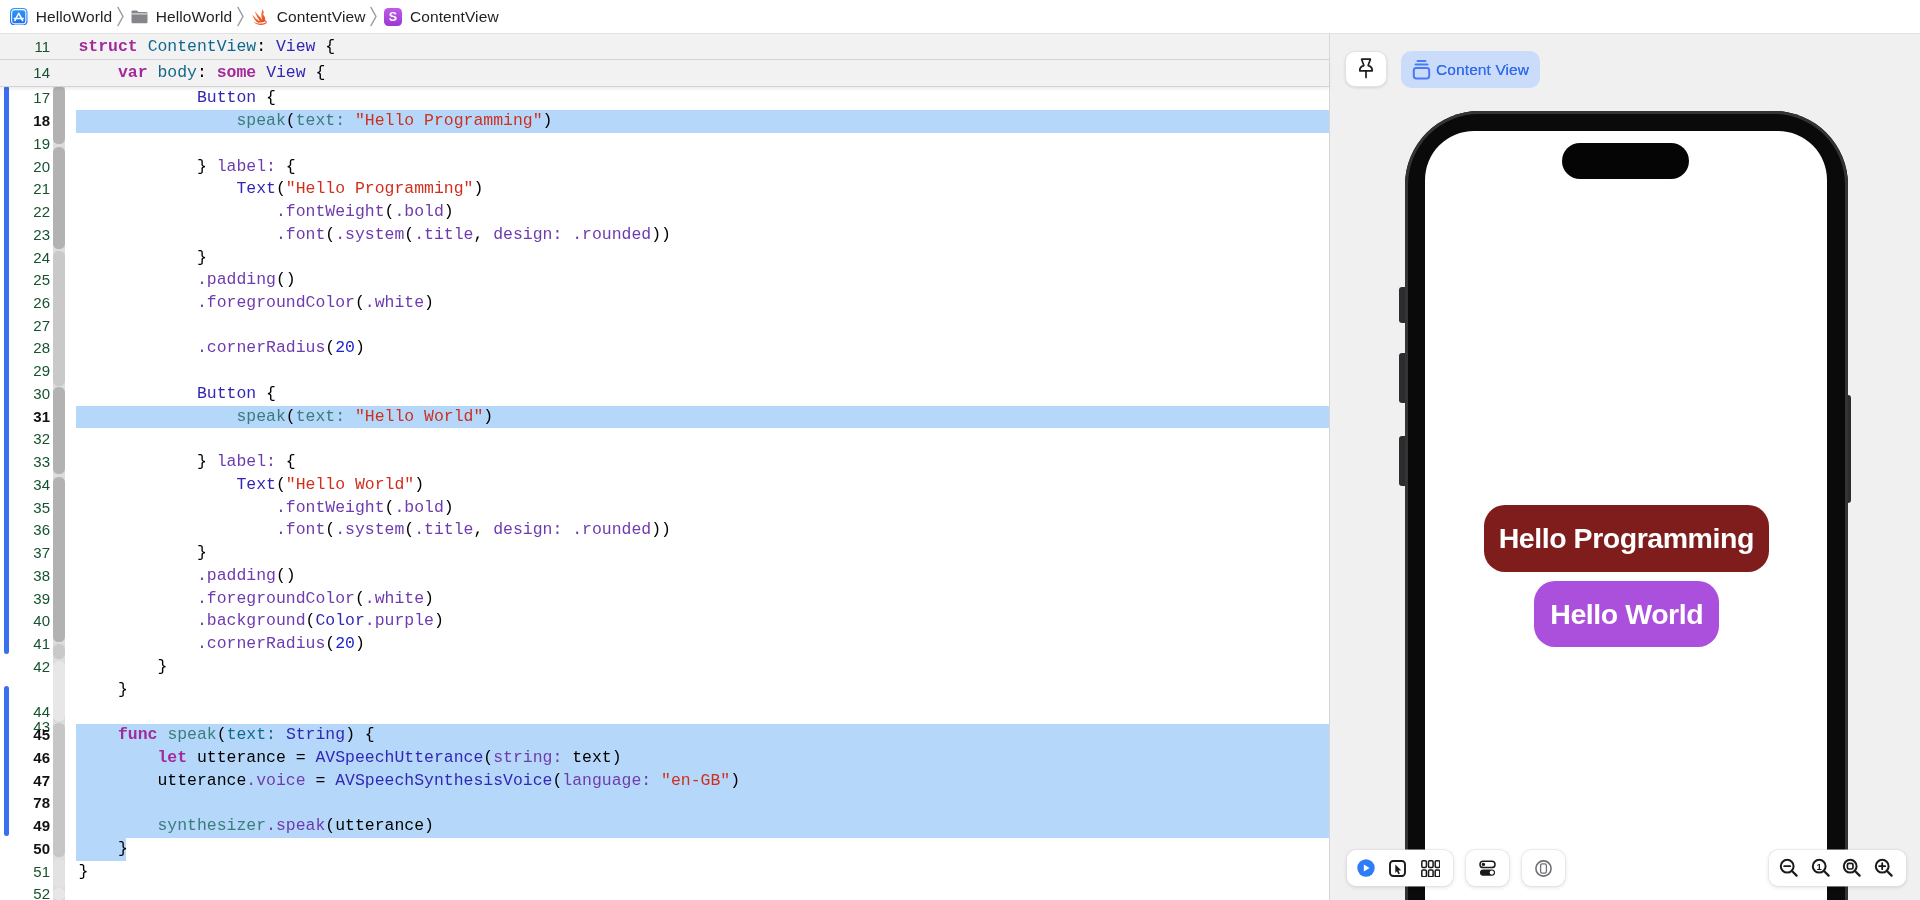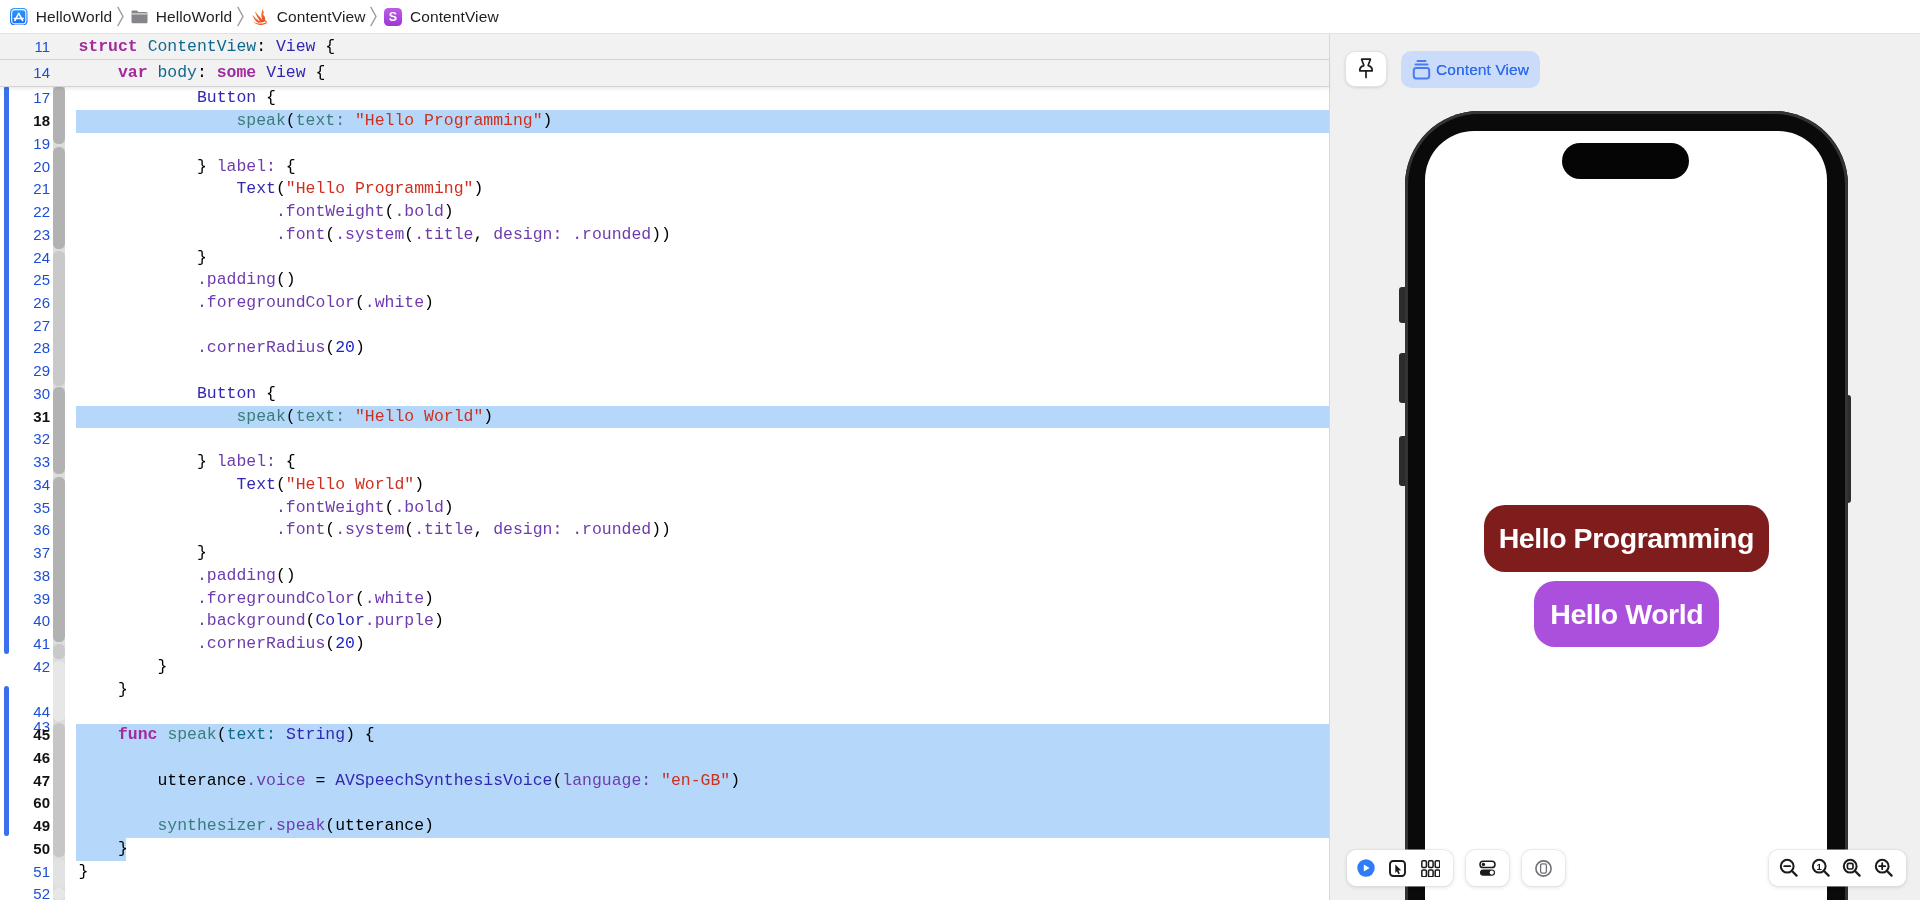--- a/index.html
+++ b/index.html
@@ -6,21 +6,21 @@
   font-family:"Liberation Sans", sans-serif; }
 #crumbbar { position:absolute; left:0; top:0; width:1920px; height:33px; background:#fff;
   border-bottom:1px solid #e2e2e2; display:flex; align-items:center; z-index:30; }
 .bc { font-size:15.5px; color:#1f1f21; margin-left:8px; letter-spacing:.1px; }
 #editor { position:absolute; left:0; top:0; width:1329px; height:900px; background:#fff; }
 #canvas { position:absolute; left:1330px; top:34px; width:590px; height:866px; background:#f0f0f1; }
 #divider { position:absolute; left:1329px; top:34px; width:1px; height:866px; background:#d7d7d9; }
 .code { position:absolute; left:78.5px; height:22.743px; line-height:22.743px;
   font-family:"Liberation Mono", monospace; font-size:16.47px; white-space:pre; color:#000; }
 .num { position:absolute; left:0; width:50px; height:22.743px; line-height:22.743px;
-  text-align:right; font-size:15px; color:#1d4ed8; }
+  text-align:right; font-size:15px; color:#14532d; }
 .num.sel { color:#111113; font-weight:bold; }
 .k { color:#a32a9c; font-weight:bold; }
 .t { color:#3227b4; }
 .m { color:#6e3bae; }
 .f { color:#3a7c7b; }
 .d { color:#11688c; }
 .s { color:#ce2f1e; }
 .n { color:#1c23ce; }
 .stickyrow { position:absolute; left:0; width:1329px; height:25.3px; background:#f2f2f3;
   border-bottom:1px solid #d4d4d6; z-index:20; }
@@ -95,23 +95,24 @@
     <div class="num" style="top:633.13px">41</div>
     <div class="code" style="top:633.13px">            <span class="m">.cornerRadius</span>(<span class="n">20</span>)</div>
     <div class="num" style="top:655.87px">42</div>
     <div class="code" style="top:655.87px">        }</div>
     <div class="num" style="top:716px">43</div>
     <div class="code" style="top:678.62px">    }</div>
     <div class="num" style="top:701.36px">44</div>
     <div class="num sel" style="top:724.10px">45</div>
     <div class="code" style="top:724.10px">    <span class="k">func</span> <span class="f">speak</span>(<span class="d">text:</span> <span class="t">String</span>) {</div>
     <div class="num sel" style="top:746.85px">46</div>
+    <div class="code" style="top:746.85px">        <span class="k">let</span> utterance = <span class="t">AVSpeechUtterance</span>(<span class="m">string:</span> text)</div>
     <div class="num sel" style="top:769.59px">47</div>
     <div class="code" style="top:769.59px">        utterance<span class="m">.voice</span> = <span class="t">AVSpeechSynthesisVoice</span>(<span class="m">language:</span> <span class="s">"en-GB"</span>)</div>
-    <div class="num sel" style="top:792.33px">60</div>
+    <div class="num sel" style="top:792.33px">78</div>
     <div class="num sel" style="top:815.08px">49</div>
     <div class="code" style="top:815.08px">        <span class="f">synthesizer</span><span class="m">.speak</span>(utterance)</div>
     <div class="num sel" style="top:837.82px">50</div>
     <div class="code" style="top:837.82px">    }</div>
     <div class="num" style="top:860.56px">51</div>
     <div class="code" style="top:860.56px">}</div>
     <div class="num" style="top:883.30px">52</div>
   </div>
 <div id="canvas"></div>
 <div id="divider"></div>

